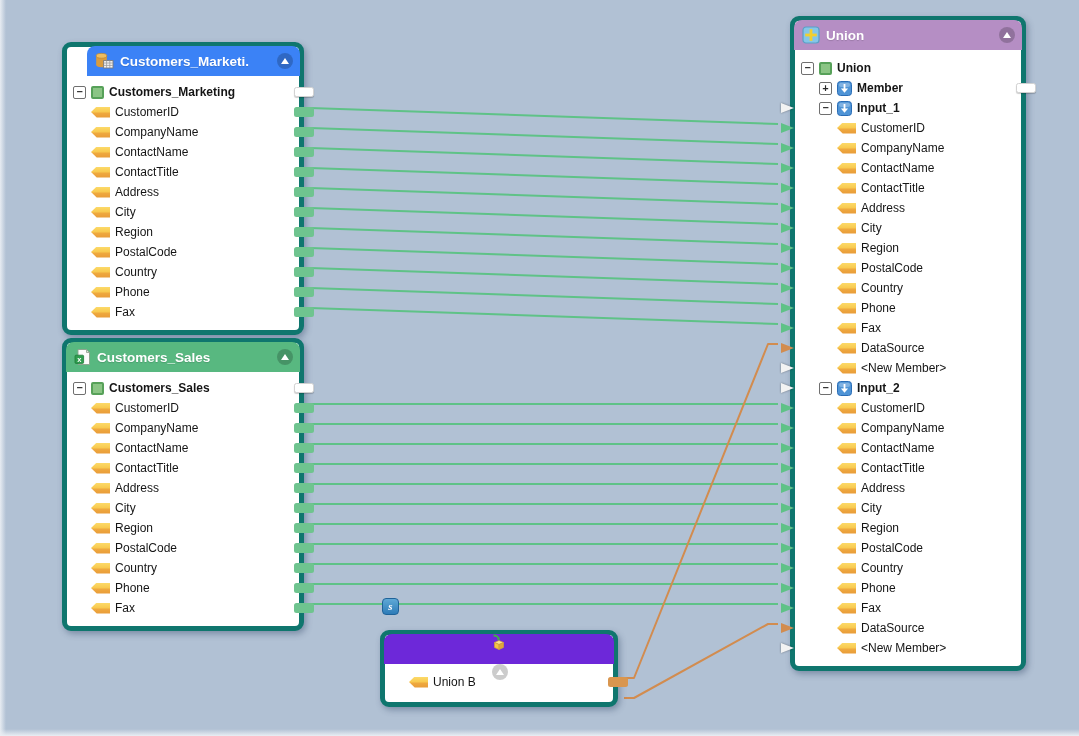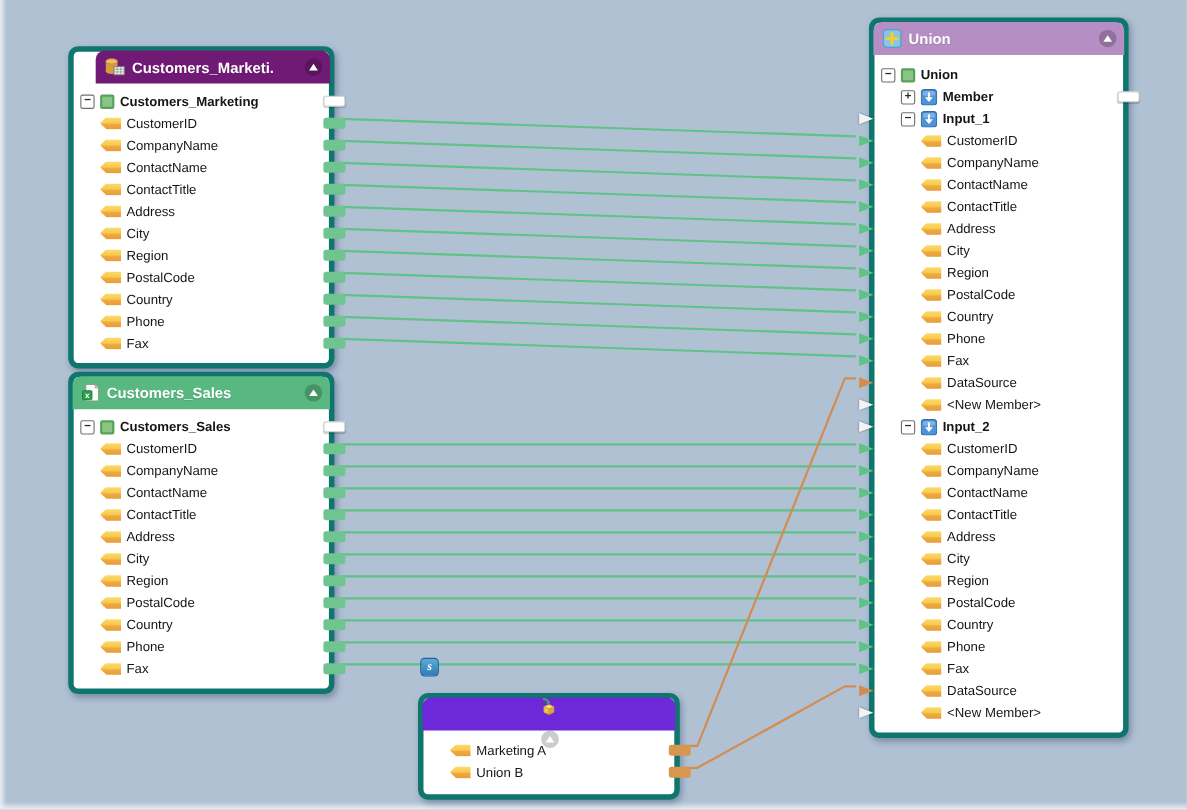--- a/index.html
+++ b/index.html
@@ -86,21 +86,21 @@
       <path d="M 310 524 L 778 524" stroke="#5fc287" stroke-width="2" fill="none" stroke-linejoin="round"></path>
       <path d="M 310 544 L 778 544" stroke="#5fc287" stroke-width="2" fill="none" stroke-linejoin="round"></path>
       <path d="M 310 564 L 778 564" stroke="#5fc287" stroke-width="2" fill="none" stroke-linejoin="round"></path>
       <path d="M 310 584 L 778 584" stroke="#5fc287" stroke-width="2" fill="none" stroke-linejoin="round"></path>
       <path d="M 310 604 L 778 604" stroke="#5fc287" stroke-width="2" fill="none" stroke-linejoin="round"></path>
       <path d="M 624 678 L 634 678 L 768 344 L 778 344" stroke="#d28c4f" stroke-width="2" fill="none" stroke-linejoin="round"></path>
       <path d="M 624 698 L 634 698 L 768 624 L 778 624" stroke="#d28c4f" stroke-width="2" fill="none" stroke-linejoin="round"></path>
     </svg>
 
   <div class="component" style="left:62px;top:42px;width:232px;">
-    <div class="hdr" style="background: #701a75; margin-left: 20px;">
+    <div class="hdr" style="background: #3b82f6; margin-left: 20px;">
       <span class="hicon">
         <svg width="19" height="18" viewBox="0 0 19 18">
           <ellipse cx="6.5" cy="12.8" rx="5.3" ry="2.4" fill="#d99c3e"></ellipse>
           <rect x="1.2" y="3.8" width="10.6" height="9" fill="#d99c3e"></rect>
           <ellipse cx="6.5" cy="3.8" rx="5.3" ry="2.4" fill="#edbd62" stroke="#c08a35" stroke-width="0.8"></ellipse>
           <rect x="8.6" y="8.6" width="9.4" height="7.4" fill="#f4f4f4" stroke="#7a7a7a" stroke-width="0.9"></rect>
           <path d="M8.6 11 h9.4 M8.6 13.4 h9.4 M11.6 8.6 v7.4 M14.8 8.6 v7.4" stroke="#9a9a9a" stroke-width="0.8"></path>
         </svg>
       </span>
       <span class="htitle">Customers_Marketi.</span>
@@ -265,25 +265,20 @@
         </svg>
       </span>
       <span class="htitle">Variables</span>
       <span class="collapse">
           <span class="tri-up"></span>
         </span>
     </div>
     <div class="rows">
         <div class="row field d1">
           <span class="tag"></span>
-          <span class="lbl">Marketing A</span>
-          <span class="stub orange"></span>
-        </div>
-        <div class="row field d1">
-          <span class="tag"></span>
           <span class="lbl">Union B</span>
           <span class="stub orange"></span>
         </div>
       </div>
   </div>
 
   <div class="component union" style="left:790px;top:16px;width:226px;">
     <div class="hdr" style="background: rgb(181, 142, 196);">
       <span class="hicon">
         <svg width="18" height="18" viewBox="0 0 18 18">

